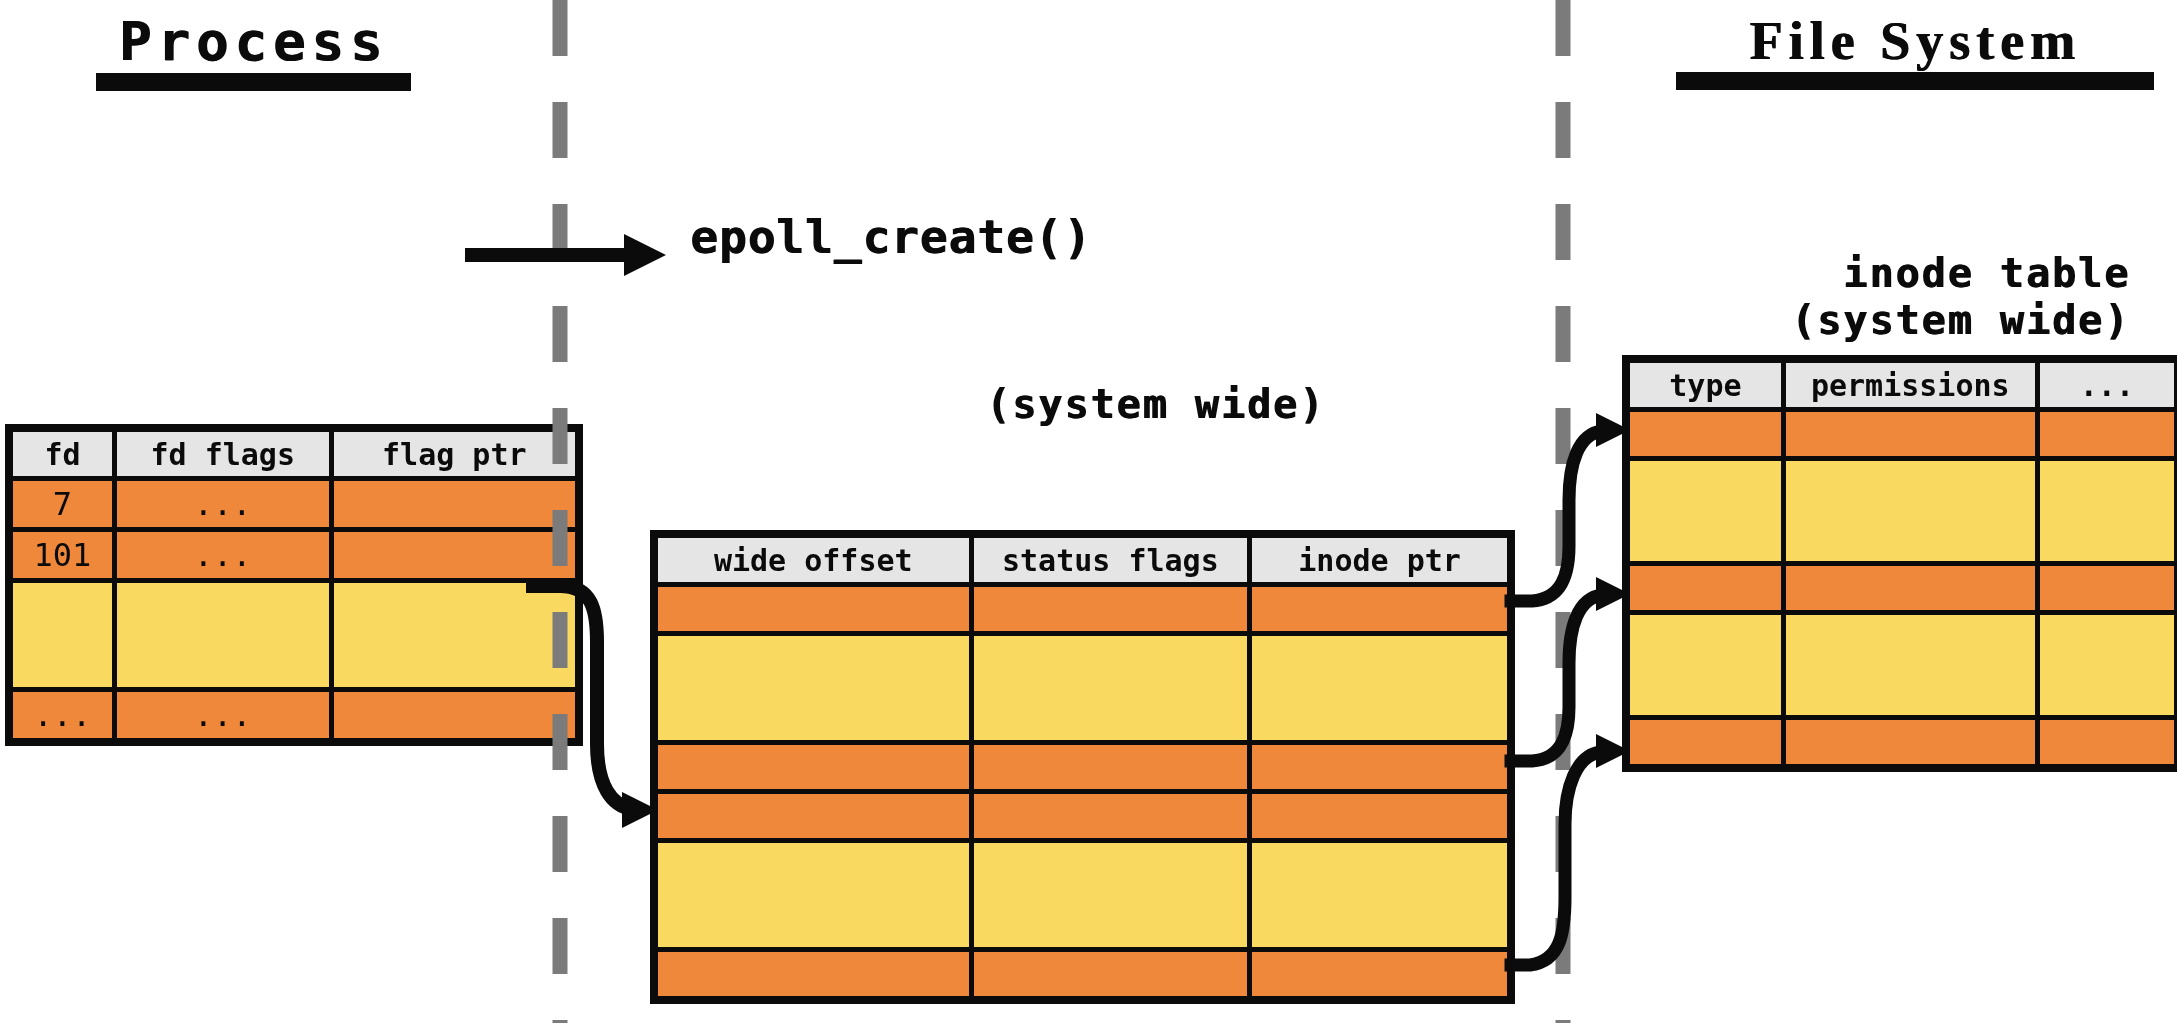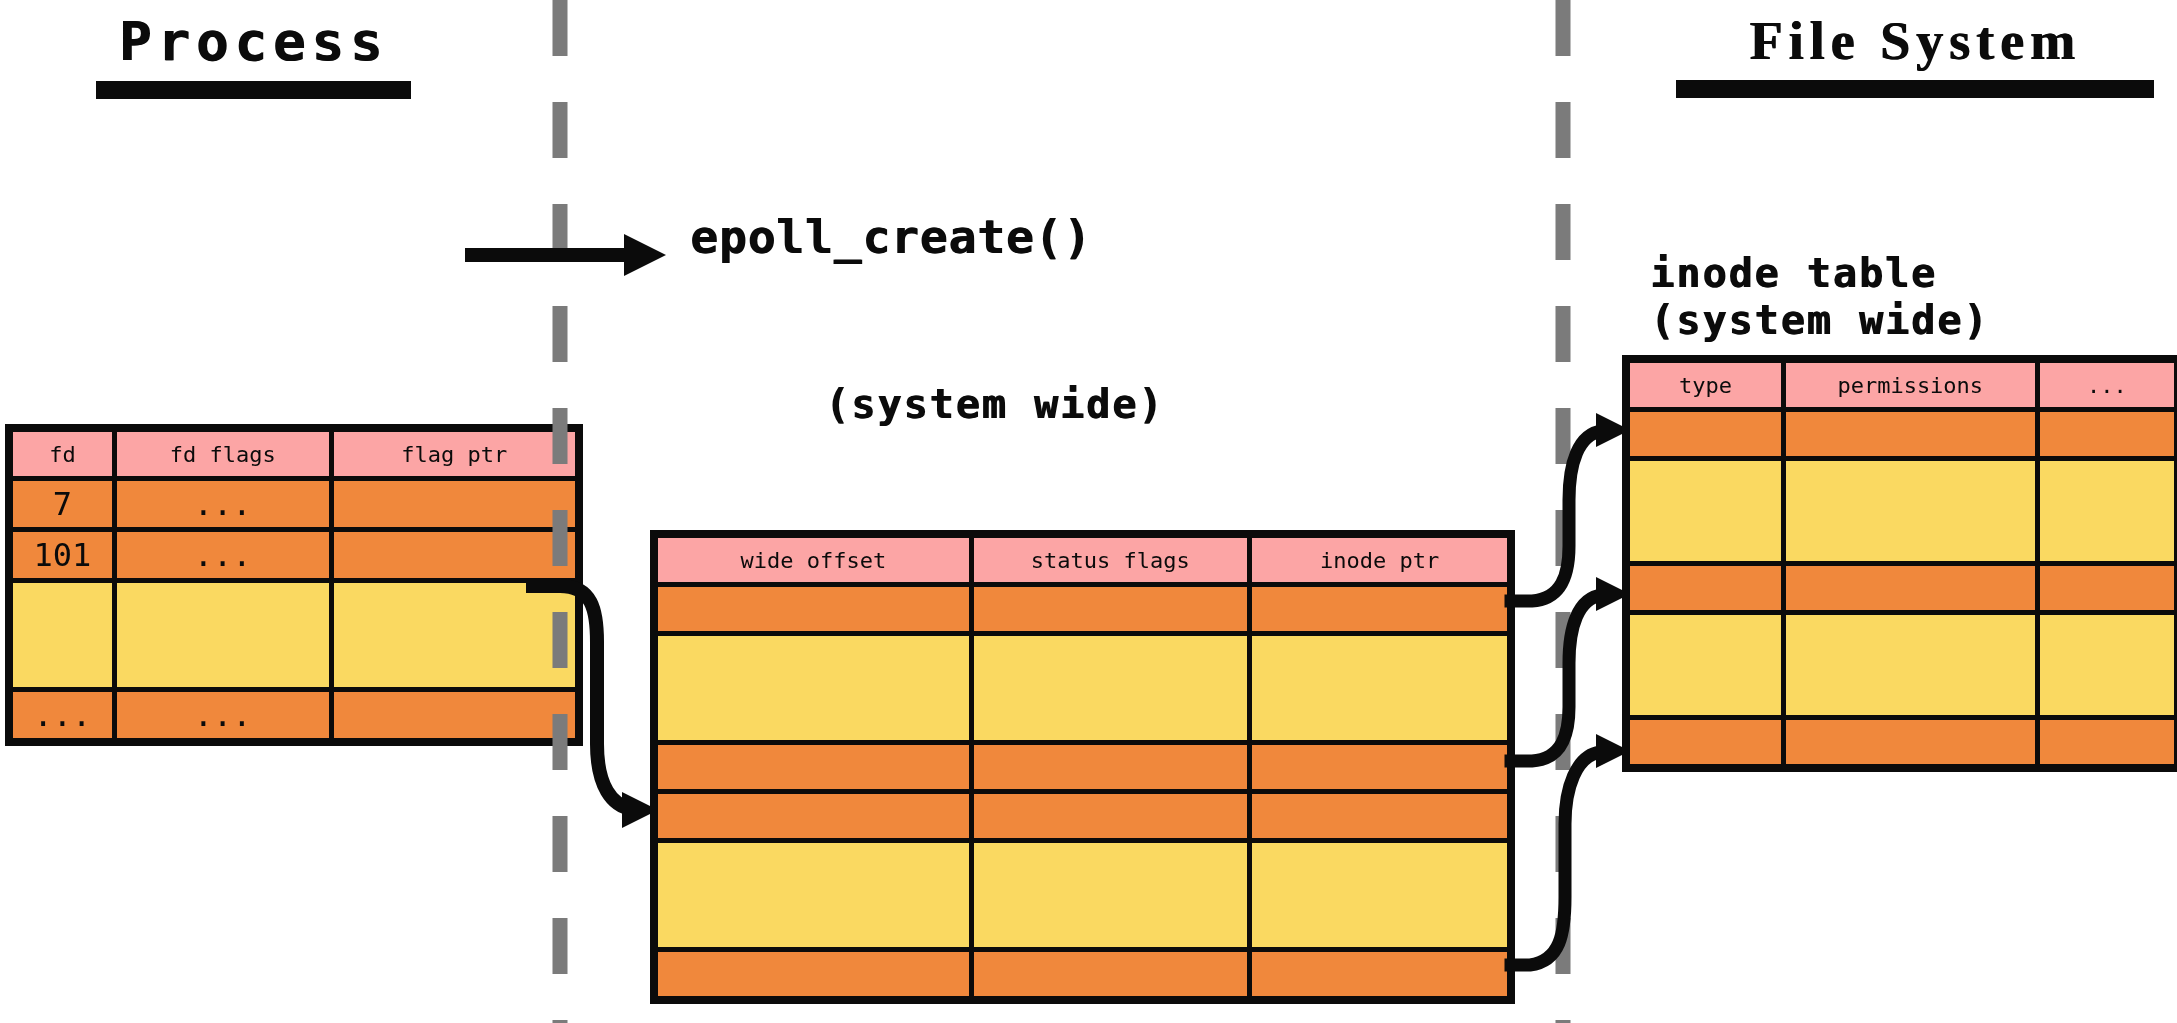--- a/index.html
+++ b/index.html
@@ -11,31 +11,31 @@
     background:var(--paper);
     font-family:"DejaVu Sans Mono","Liberation Mono",monospace;
     color:var(--ink);
   }
   #arrow-layer{position:absolute;left:0;top:0;width:2177px;height:1023px;z-index:3;pointer-events:none;}
 
   
   .section-title{
     position:absolute; top:10px; z-index:2;
     font-weight:bold; font-size:54px; letter-spacing:6px; text-align:center;
-    border-bottom:18px solid var(--ink); padding-bottom:8px;
+    border-bottom:18px solid var(--ink); 
     text-shadow:1px 0 0 var(--ink);
   }
   #title-process{left:96px;width:315px;}
   #title-kernel{left:908px;width:305px;}
   #title-filesystem{left:1676px;width:478px;font-family:Liberation Serif, serif;}
 
   
   .tbl-label{
     position:absolute; z-index:2; font-weight:bold; font-size:40px; letter-spacing:2px;
-    text-align:left; line-height:47px; text-shadow:1px 0 0 var(--ink);
+    text-align:right; line-height:47px; text-shadow:1px 0 0 var(--ink);
   }
   #label-fd{left:75px;top:380px;width:360px;}
   #label-open{left:825px;top:381px;width:500px;}
   #label-inode{left:1650px;top:250px;width:480px;}
 
   
   #syscall-label{
     position:absolute; left:690px; top:210px; z-index:2;
     font-weight:bold; font-size:46px; letter-spacing:1px; text-shadow:1px 0 0 var(--ink);
   }
@@ -43,21 +43,21 @@
   
   table.dt{
     position:absolute; z-index:2; border-collapse:collapse; table-layout:fixed;
     background:var(--paper);
   }
   table.dt th, table.dt td{
     border:5px solid var(--ink); padding:0; text-align:center; vertical-align:middle;
     overflow:hidden; white-space:nowrap;
   }
   table.dt{border:8px solid var(--ink);}
-  table.dt th{background:#fca5a5; font-weight:normal; font-size:22px; height:44px;}
+  table.dt th{background:#e5e5e5; font-weight:bold; font-size:30px; height:44px;}
   table.dt td{font-size:32px;}
   tr.kind-orange td{background:var(--orange); height:45px;}
   tr.kind-yellow td{background:var(--yellow); height:102px;}
 
   #fd-table{left:5px; top:424px; width:578px;}
   #fd-table col.c1{width:18.5%;} #fd-table col.c2{width:38%;} #fd-table col.c3{width:43.5%;}
   #fd-table tr.kind-orange td{height:46px;}
   #fd-table tr.kind-yellow td{height:104px;}
 
   #open-table{left:650px; top:530px; width:865px;}

